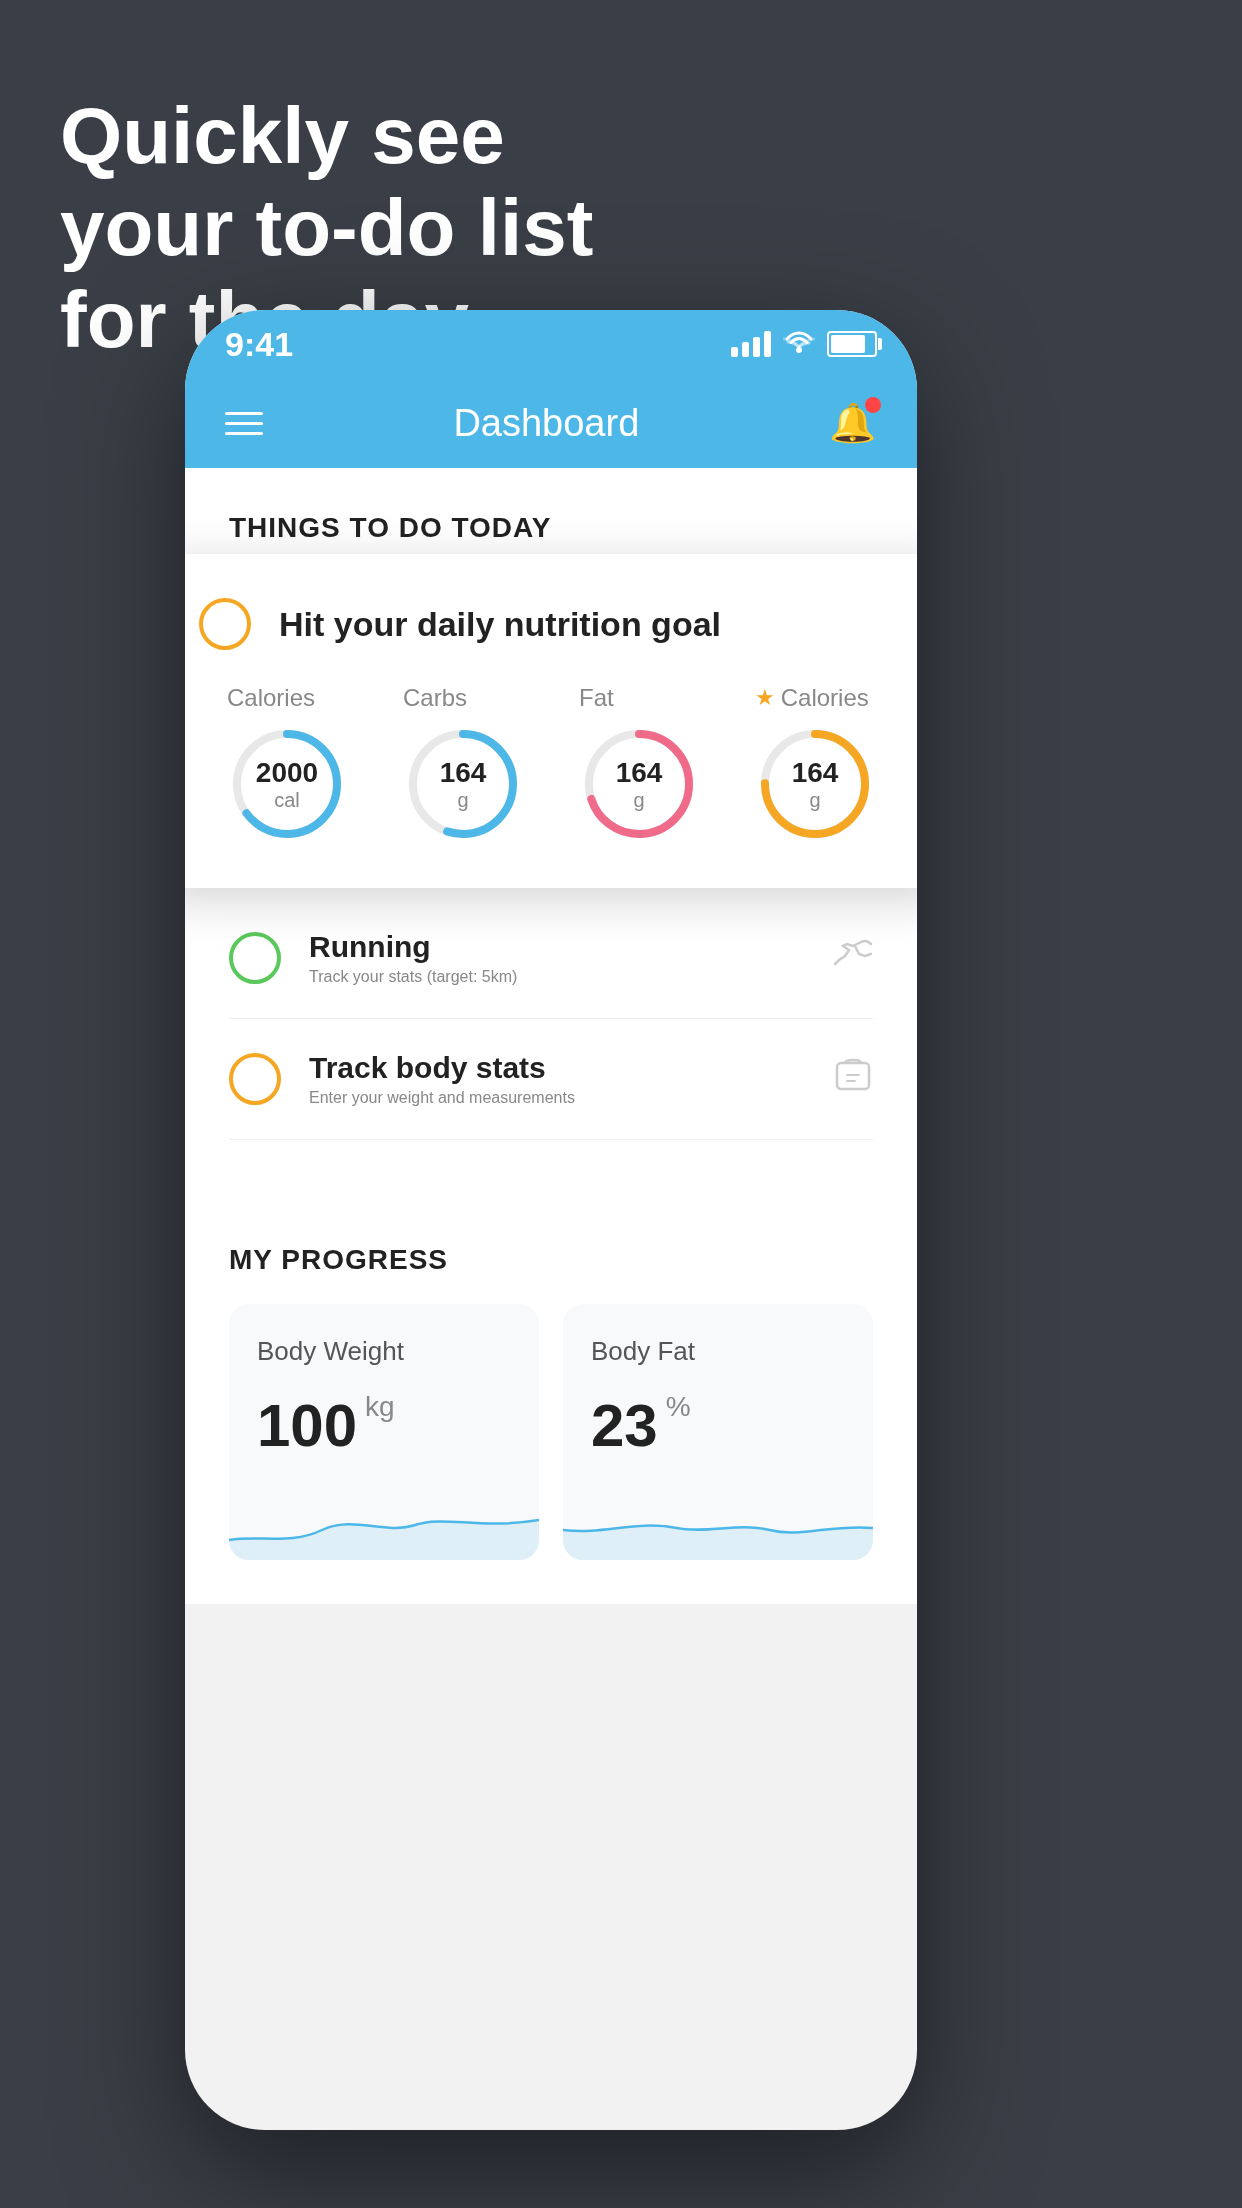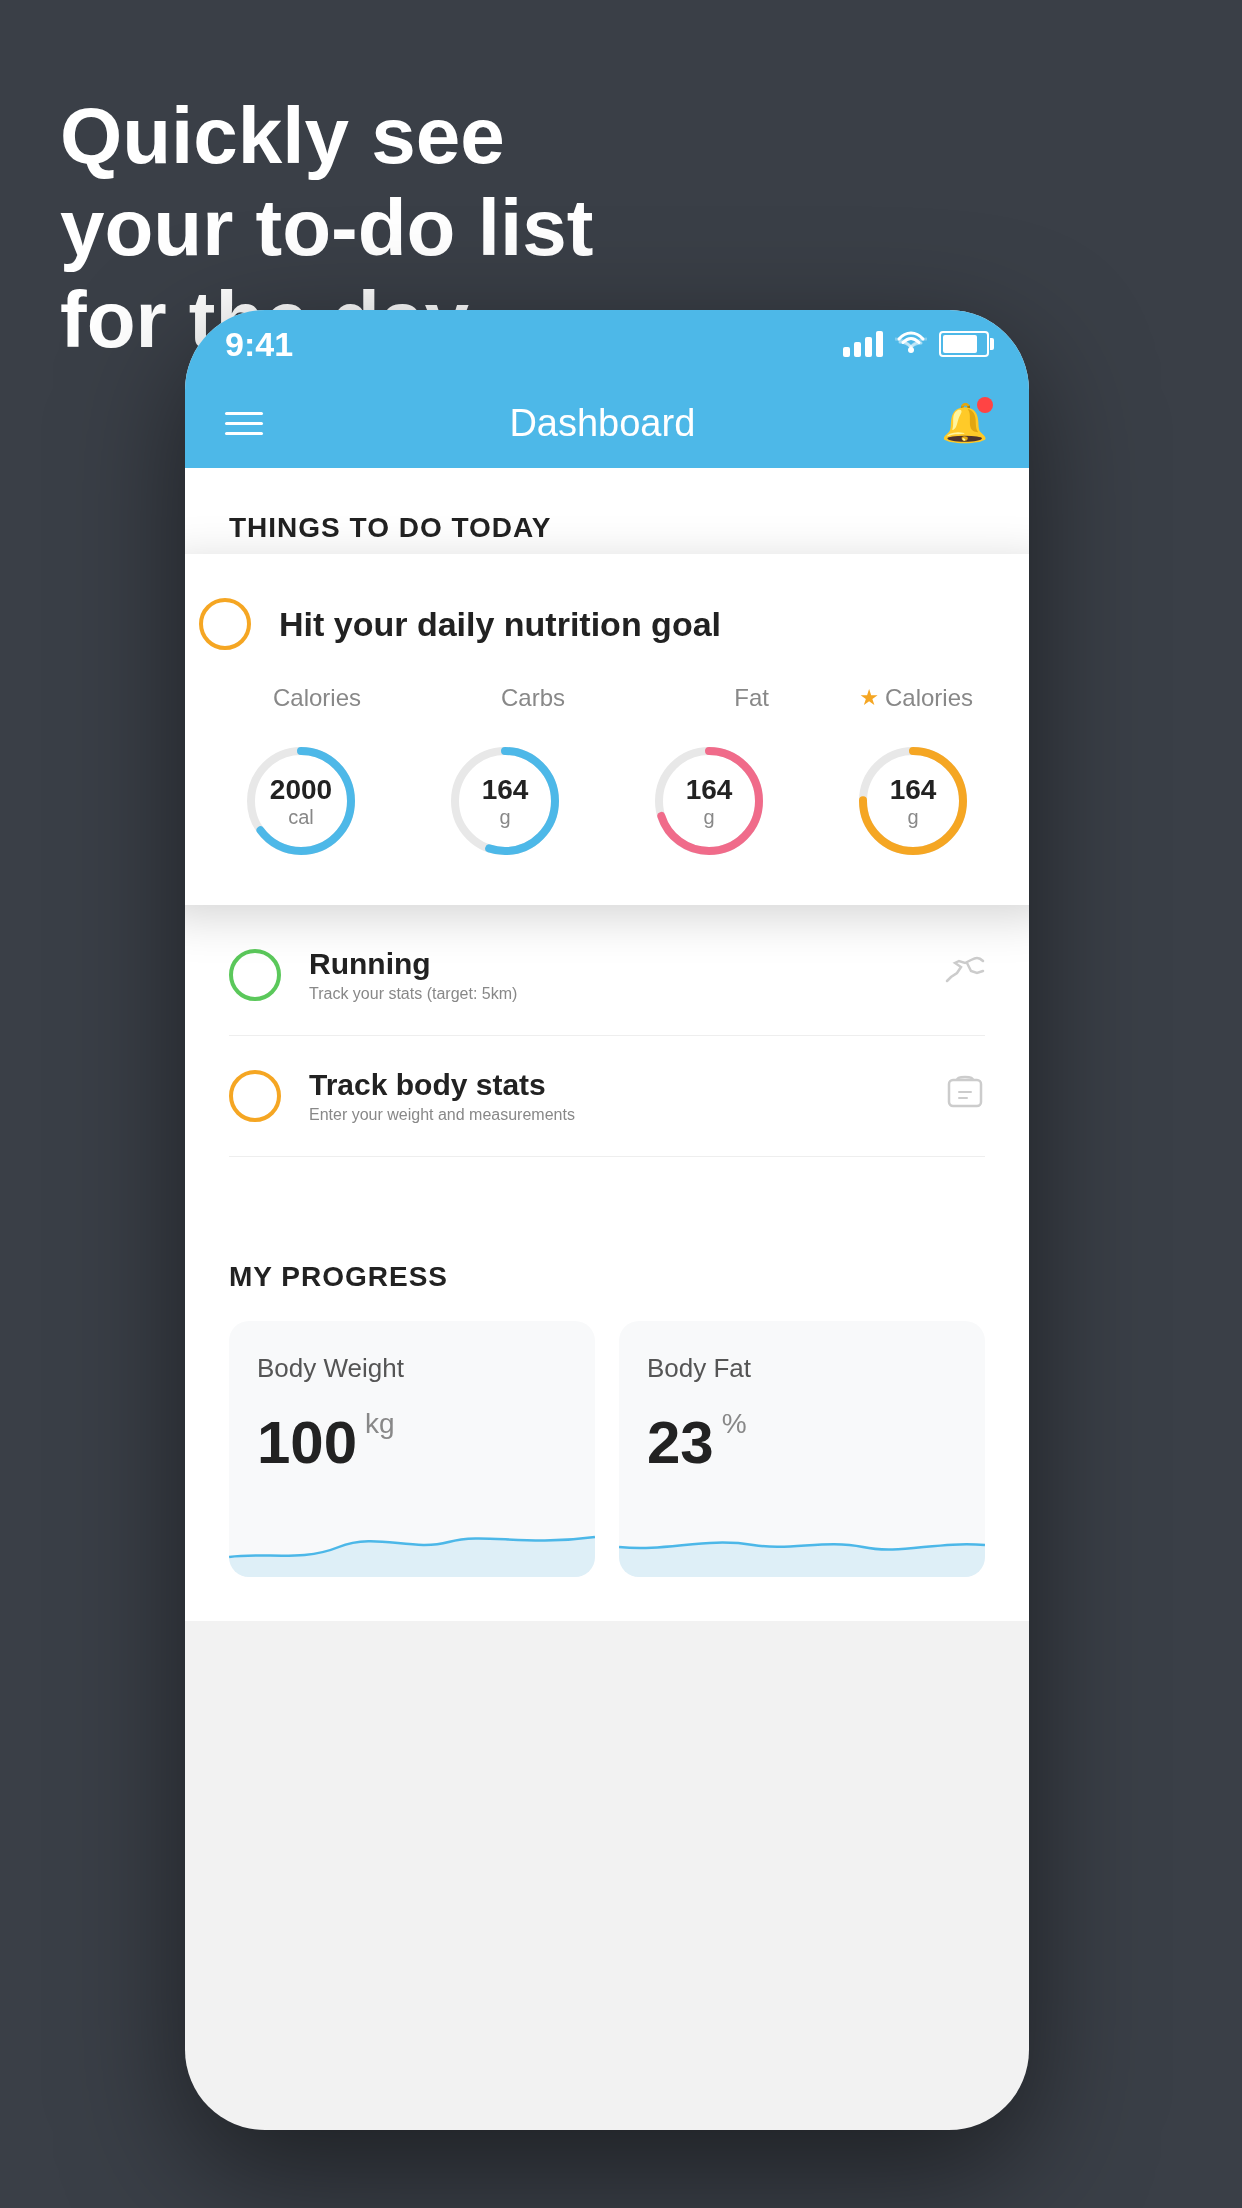--- a/index.html
+++ b/index.html
@@ -22,21 +22,21 @@
       font-weight: 800;
       line-height: 1.15;
       z-index: 1;
     }
 
     
     .phone-frame {
       position: absolute;
       top: 310px;
       left: 185px;
-      width: 844px;
+      width: 732px;
       height: 1820px;
       background: #f2f2f2;
       border-radius: 80px;
       overflow: hidden;
       box-shadow: 0 40px 120px rgba(0,0,0,0.5);
       z-index: 2;
     }
 
     
     .status-bar {
@@ -197,22 +197,22 @@
 
     
     .macros-row {
       display: flex;
       justify-content: space-around;
       align-items: center;
     }
     .macro-item {
       display: flex;
       flex-direction: column;
-      align-items: flex-end;
-      gap: 29px;
+      align-items: flex-start;
+      gap: 12px;
     }
     .macro-label {
       font-size: 24px;
       color: #888;
       font-weight: 400;
     }
     .macro-label-row {
       display: flex;
       align-items: center;
       gap: 6px;

